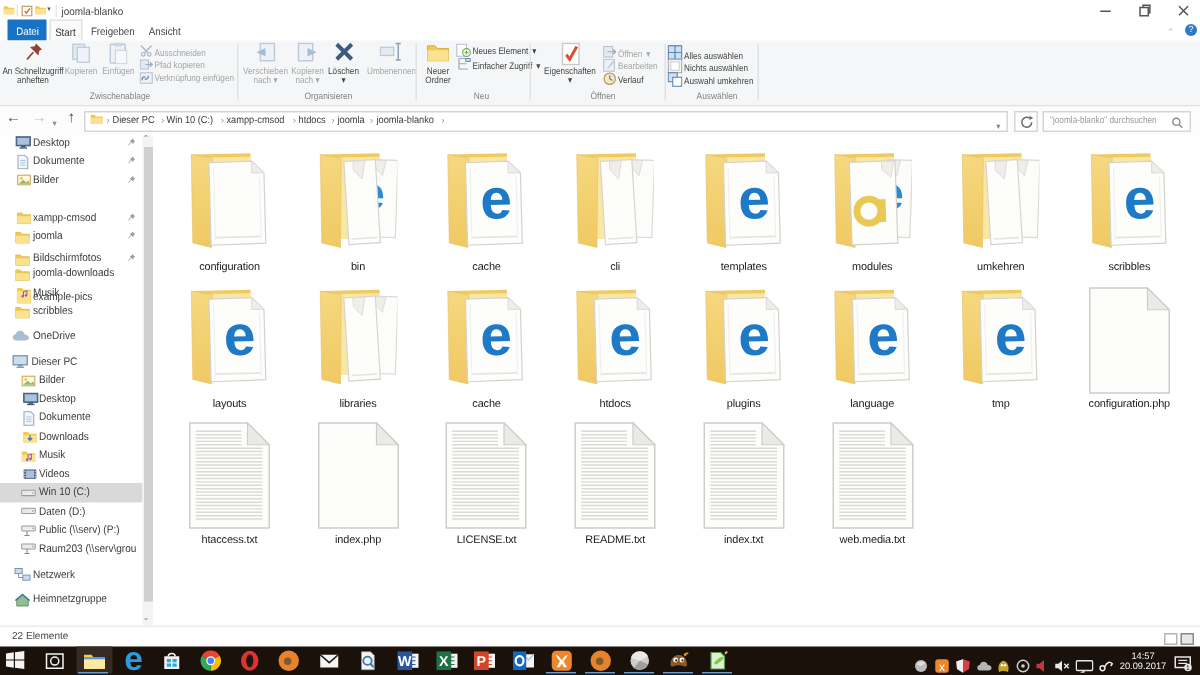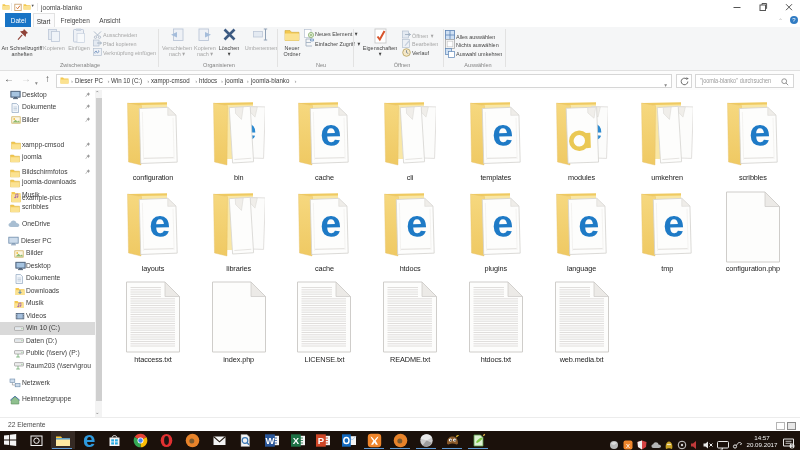--- a/index.html
+++ b/index.html
@@ -818,21 +818,21 @@
             <path d="M5.5 6.5 L36 6.5 M5.5 8.8 L36 8.8 M5.5 11.0 L36 11.0 M5.5 13.2 L36 13.2 M5.5 15.5 L36 15.5 M5.5 17.8 L50 17.8 M5.5 20.0 L50 20.0 M5.5 22.2 L50 22.2 M5.5 24.5 L50 24.5 M5.5 26.8 L50 26.8 M5.5 29.0 L50 29.0 M5.5 31.2 L50 31.2 M5.5 33.5 L50 33.5 M5.5 35.8 L50 35.8 M5.5 38.0 L50 38.0 M5.5 40.2 L50 40.2 M5.5 42.5 L50 42.5 M5.5 44.8 L50 44.8 M5.5 47.0 L50 47.0 M5.5 49.2 L50 49.2 M5.5 51.5 L50 51.5 M5.5 53.8 L50 53.8 M5.5 56.0 L50 56.0 M5.5 58.2 L50 58.2 M5.5 60.5 L50 60.5 M5.5 62.8 L50 62.8 M5.5 65.0 L50 65.0" stroke="#dcdad8" stroke-width="0.9" fill="none"></path>
           </svg></span>
         <div class="lbl">README.txt</div>
       </div>
 <div class="cell" style="left:332.8px;top:188.5px;">
         <span style="position:absolute;left:15px;top:2.5px;"><svg width="56" height="72" viewBox="0 0 56 72">
             <path d="M1.5 1 L40 1 L54.5 15.5 L54.5 71 L1.5 71 Z" fill="#fdfdfc" stroke="#cfcdca" stroke-width="1"></path>
             <path d="M40 1 L40 15.5 L54.5 15.5 Z" fill="#eceae7" stroke="#cfcdca" stroke-width="0.8"></path>
             <path d="M5.5 6.5 L36 6.5 M5.5 8.8 L36 8.8 M5.5 11.0 L36 11.0 M5.5 13.2 L36 13.2 M5.5 15.5 L36 15.5 M5.5 17.8 L50 17.8 M5.5 20.0 L50 20.0 M5.5 22.2 L50 22.2 M5.5 24.5 L50 24.5 M5.5 26.8 L50 26.8 M5.5 29.0 L50 29.0 M5.5 31.2 L50 31.2 M5.5 33.5 L50 33.5 M5.5 35.8 L50 35.8 M5.5 38.0 L50 38.0 M5.5 40.2 L50 40.2 M5.5 42.5 L50 42.5 M5.5 44.8 L50 44.8 M5.5 47.0 L50 47.0 M5.5 49.2 L50 49.2 M5.5 51.5 L50 51.5 M5.5 53.8 L50 53.8 M5.5 56.0 L50 56.0 M5.5 58.2 L50 58.2 M5.5 60.5 L50 60.5 M5.5 62.8 L50 62.8 M5.5 65.0 L50 65.0" stroke="#dcdad8" stroke-width="0.9" fill="none"></path>
           </svg></span>
-        <div class="lbl">htdocs.txt</div>
+        <div class="lbl">index.txt</div>
       </div>
 <div class="cell" style="left:418.5px;top:188.5px;">
         <span style="position:absolute;left:15px;top:2.5px;"><svg width="56" height="72" viewBox="0 0 56 72">
             <path d="M1.5 1 L40 1 L54.5 15.5 L54.5 71 L1.5 71 Z" fill="#fdfdfc" stroke="#cfcdca" stroke-width="1"></path>
             <path d="M40 1 L40 15.5 L54.5 15.5 Z" fill="#eceae7" stroke="#cfcdca" stroke-width="0.8"></path>
             <path d="M5.5 6.5 L36 6.5 M5.5 8.8 L36 8.8 M5.5 11.0 L36 11.0 M5.5 13.2 L36 13.2 M5.5 15.5 L36 15.5 M5.5 17.8 L50 17.8 M5.5 20.0 L50 20.0 M5.5 22.2 L50 22.2 M5.5 24.5 L50 24.5 M5.5 26.8 L50 26.8 M5.5 29.0 L50 29.0 M5.5 31.2 L50 31.2 M5.5 33.5 L50 33.5 M5.5 35.8 L50 35.8 M5.5 38.0 L50 38.0 M5.5 40.2 L50 40.2 M5.5 42.5 L50 42.5 M5.5 44.8 L50 44.8 M5.5 47.0 L50 47.0 M5.5 49.2 L50 49.2 M5.5 51.5 L50 51.5 M5.5 53.8 L50 53.8 M5.5 56.0 L50 56.0 M5.5 58.2 L50 58.2 M5.5 60.5 L50 60.5 M5.5 62.8 L50 62.8 M5.5 65.0 L50 65.0" stroke="#dcdad8" stroke-width="0.9" fill="none"></path>
           </svg></span>
         <div class="lbl">web.media.txt</div>
       </div>
     </div>

